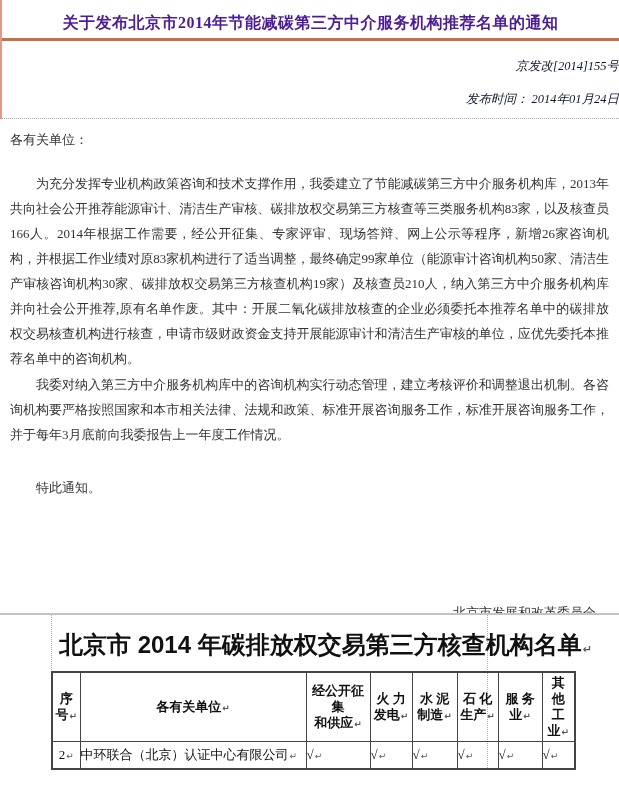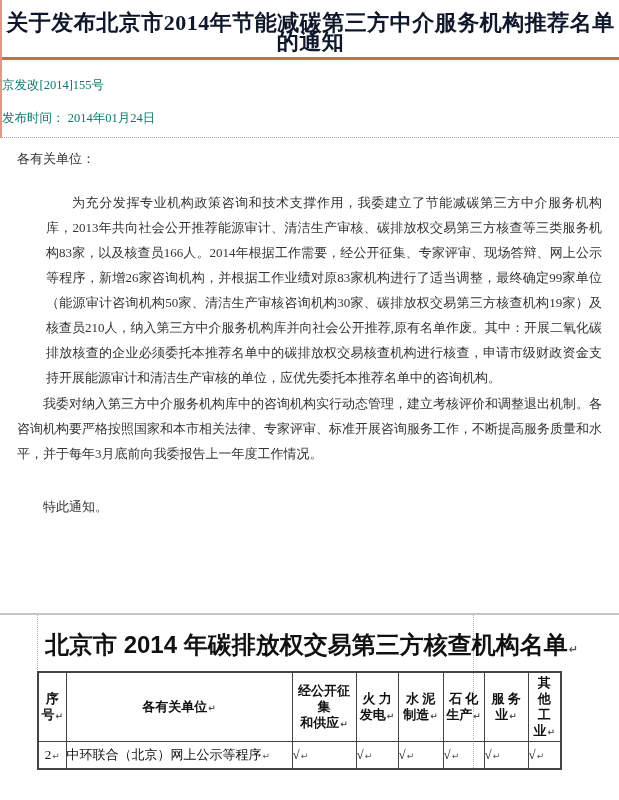--- a/index.html
+++ b/index.html
@@ -9,55 +9,56 @@
     font-family:"Liberation Serif","DejaVu Serif",serif;
     color:#333333;
   }
   
   .top-band{
     padding-top:13px;
     border-left:2px solid #dd9a8a;
   }
   .page-title{
     text-align:center;
-    color:#0f172a;
-    font-size:22px;
+    color:#4c1d95;
+    font-size:16px;
     font-weight:bold;
     line-height:19px;
     letter-spacing:0.5px;
   }
   .rule-orange{
     margin-top:6px;
     border-top:3px solid #c0714a;
   }
   .meta{
-    text-align:left;
-    color:#0f766e;
+    text-align:right;
+    color:#0f172a;
     font-size:12.5px;
     line-height:16px;
+    font-style:italic;
   }
   .meta-number{margin-top:17px;}
   .meta-date{margin-top:17px;padding-bottom:11px;border-bottom:1px dotted #a8a8a8;}
   
-  .letter{padding:0 17px;font-size:13px;line-height:25px;}
+  .letter{padding:0 10px;font-size:13px;line-height:25px;}
   .salutation{margin-top:8px;}
   .para{margin:0;text-align:justify;text-indent:2em;}
-  .para-1{margin-top:19px;margin-left:29px;}
+  .para-1{margin-top:19px;}
   .para-2{margin-top:1px;}
   .closing{margin-top:28px;text-indent:2em;}
   .signature{margin-top:100px;text-align:right;padding-right:13px;}
   .sign-date{margin-top:20px;text-align:right;padding-right:17px;}
   
   .attachment{
     position:absolute;left:0;top:613px;width:619px;
     border-top:2px solid #c4c4c4;
     background:#ffffff;
   }
   .att-box{
-    margin-left:37px;
+    margin-left:51px;
     width:437px;
     box-sizing:border-box;
     border-left:1px dotted #b0b0b0;
     border-right:1px dotted #b0b0b0;
   }
   .att-title{
     padding:14px 0 10px 7px;
     font-family:"Liberation Sans","DejaVu Sans",sans-serif;
     font-size:24px;
     font-weight:bold;
@@ -105,21 +106,21 @@
 <div class="top-band">
   <div class="page-title">关于发布北京市2014年节能减碳第三方中介服务机构推荐名单的通知</div>
   <div class="rule-orange"></div>
   <div class="meta meta-number">京发改[2014]155号</div>
   <div class="meta meta-date">发布时间：  2014年01月24日</div>
 </div>
 
 <div class="letter">
   <div class="salutation">各有关单位：</div>
   <p class="para para-1">为充分发挥专业机构政策咨询和技术支撑作用，我委建立了节能减碳第三方中介服务机构库，2013年共向社会公开推荐能源审计、清洁生产审核、碳排放权交易第三方核查等三类服务机构83家，以及核查员166人。2014年根据工作需要，经公开征集、专家评审、现场答辩、网上公示等程序，新增26家咨询机构，并根据工作业绩对原83家机构进行了适当调整，最终确定99家单位（能源审计咨询机构50家、清洁生产审核咨询机构30家、碳排放权交易第三方核查机构19家）及核查员210人，纳入第三方中介服务机构库并向社会公开推荐,原有名单作废。其中：开展二氧化碳排放核查的企业必须委托本推荐名单中的碳排放权交易核查机构进行核查，申请市级财政资金支持开展能源审计和清洁生产审核的单位，应优先委托本推荐名单中的咨询机构。</p>
-  <p class="para para-2">我委对纳入第三方中介服务机构库中的咨询机构实行动态管理，建立考核评价和调整退出机制。各咨询机构要严格按照国家和本市相关法律、专家评审、标准开展咨询服务工作，不断提高服务质量和水平，并于每年3月底前向我委报告上一年度工作情况。</p>
+  <p class="para para-2">我委对纳入第三方中介服务机构库中的咨询机构实行动态管理，建立考核评价和调整退出机制。各咨询机构要严格按照国家和本市相关法律、法规和政策、标准开展咨询服务工作，标准开展咨询服务工作，并于每年3月底前向我委报告上一年度工作情况。</p>
   <div class="closing">特此通知。</div>
   <div class="signature">北京市发展和改革委员会</div>
   <div class="sign-date">2014年1月23日</div>
 </div>
 
 <div class="attachment">
   <div class="att-box">
     <div class="att-title">
       <span>北京市 2014 年碳排放权交易第三方核查机构名单</span><span class="pilcrow">↵</span>
     </div>
@@ -151,21 +152,21 @@
 业</span><span class="pilcrow">↵</span></th>
           <th><span class="hdr">其
 他
 工
 业</span><span class="pilcrow">↵</span></th>
         </tr>
       </thead>
       <tbody>
         <tr>
           <td class="seq-cell"><span>2</span><span class="pilcrow">↵</span></td>
-          <td class="name-cell"><span>中环联合（北京）网上公示等程序</span><span class="pilcrow">↵</span></td>
+          <td class="name-cell"><span>中环联合（北京）认证中心有限公司</span><span class="pilcrow">↵</span></td>
           <td class="chk-cell"><span class="check">√</span><span class="pilcrow">↵</span></td>
           <td class="chk-cell"><span class="check">√</span><span class="pilcrow">↵</span></td>
           <td class="chk-cell"><span class="check">√</span><span class="pilcrow">↵</span></td>
           <td class="chk-cell"><span class="check">√</span><span class="pilcrow">↵</span></td>
           <td class="chk-cell"><span class="check">√</span><span class="pilcrow">↵</span></td>
           <td class="chk-cell"><span class="check">√</span><span class="pilcrow">↵</span></td>
         </tr>
       </tbody>
     </table>
   </div>

